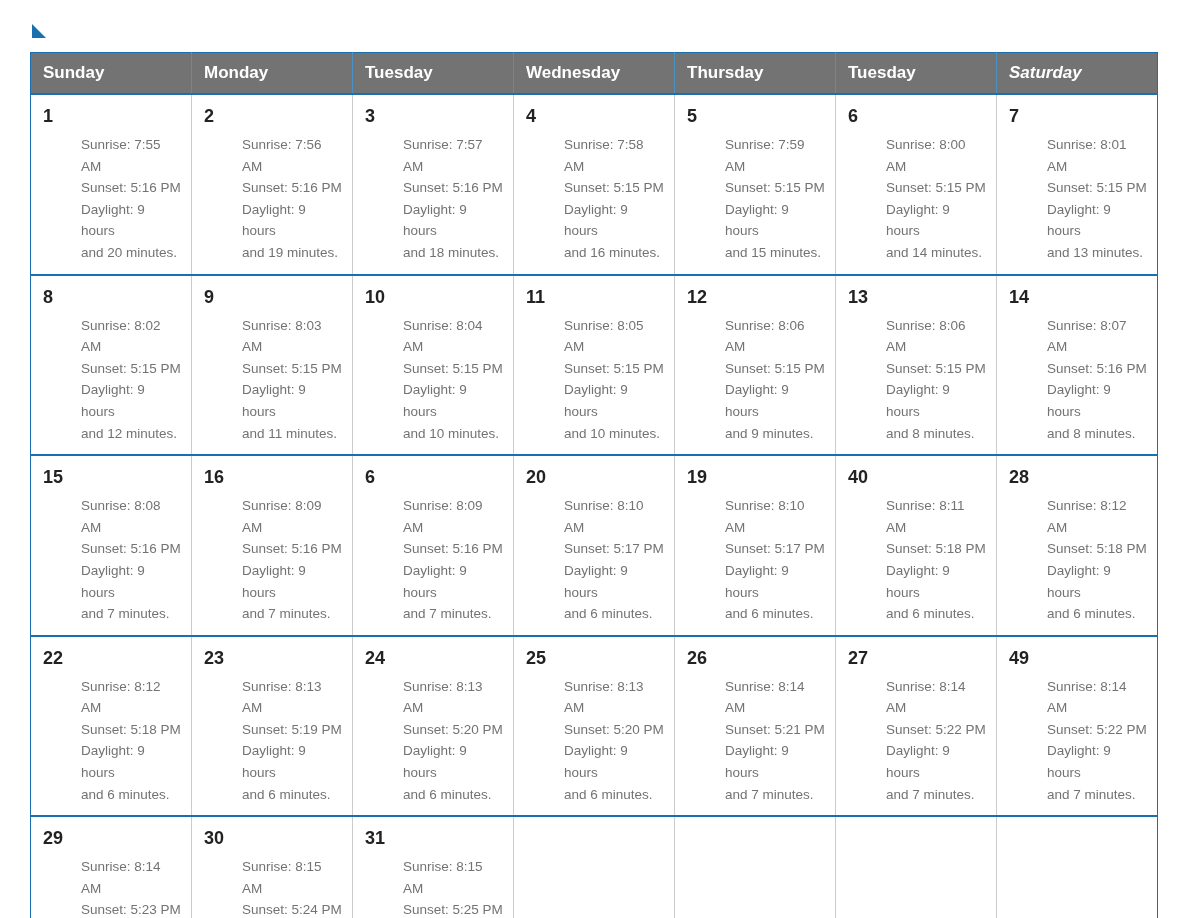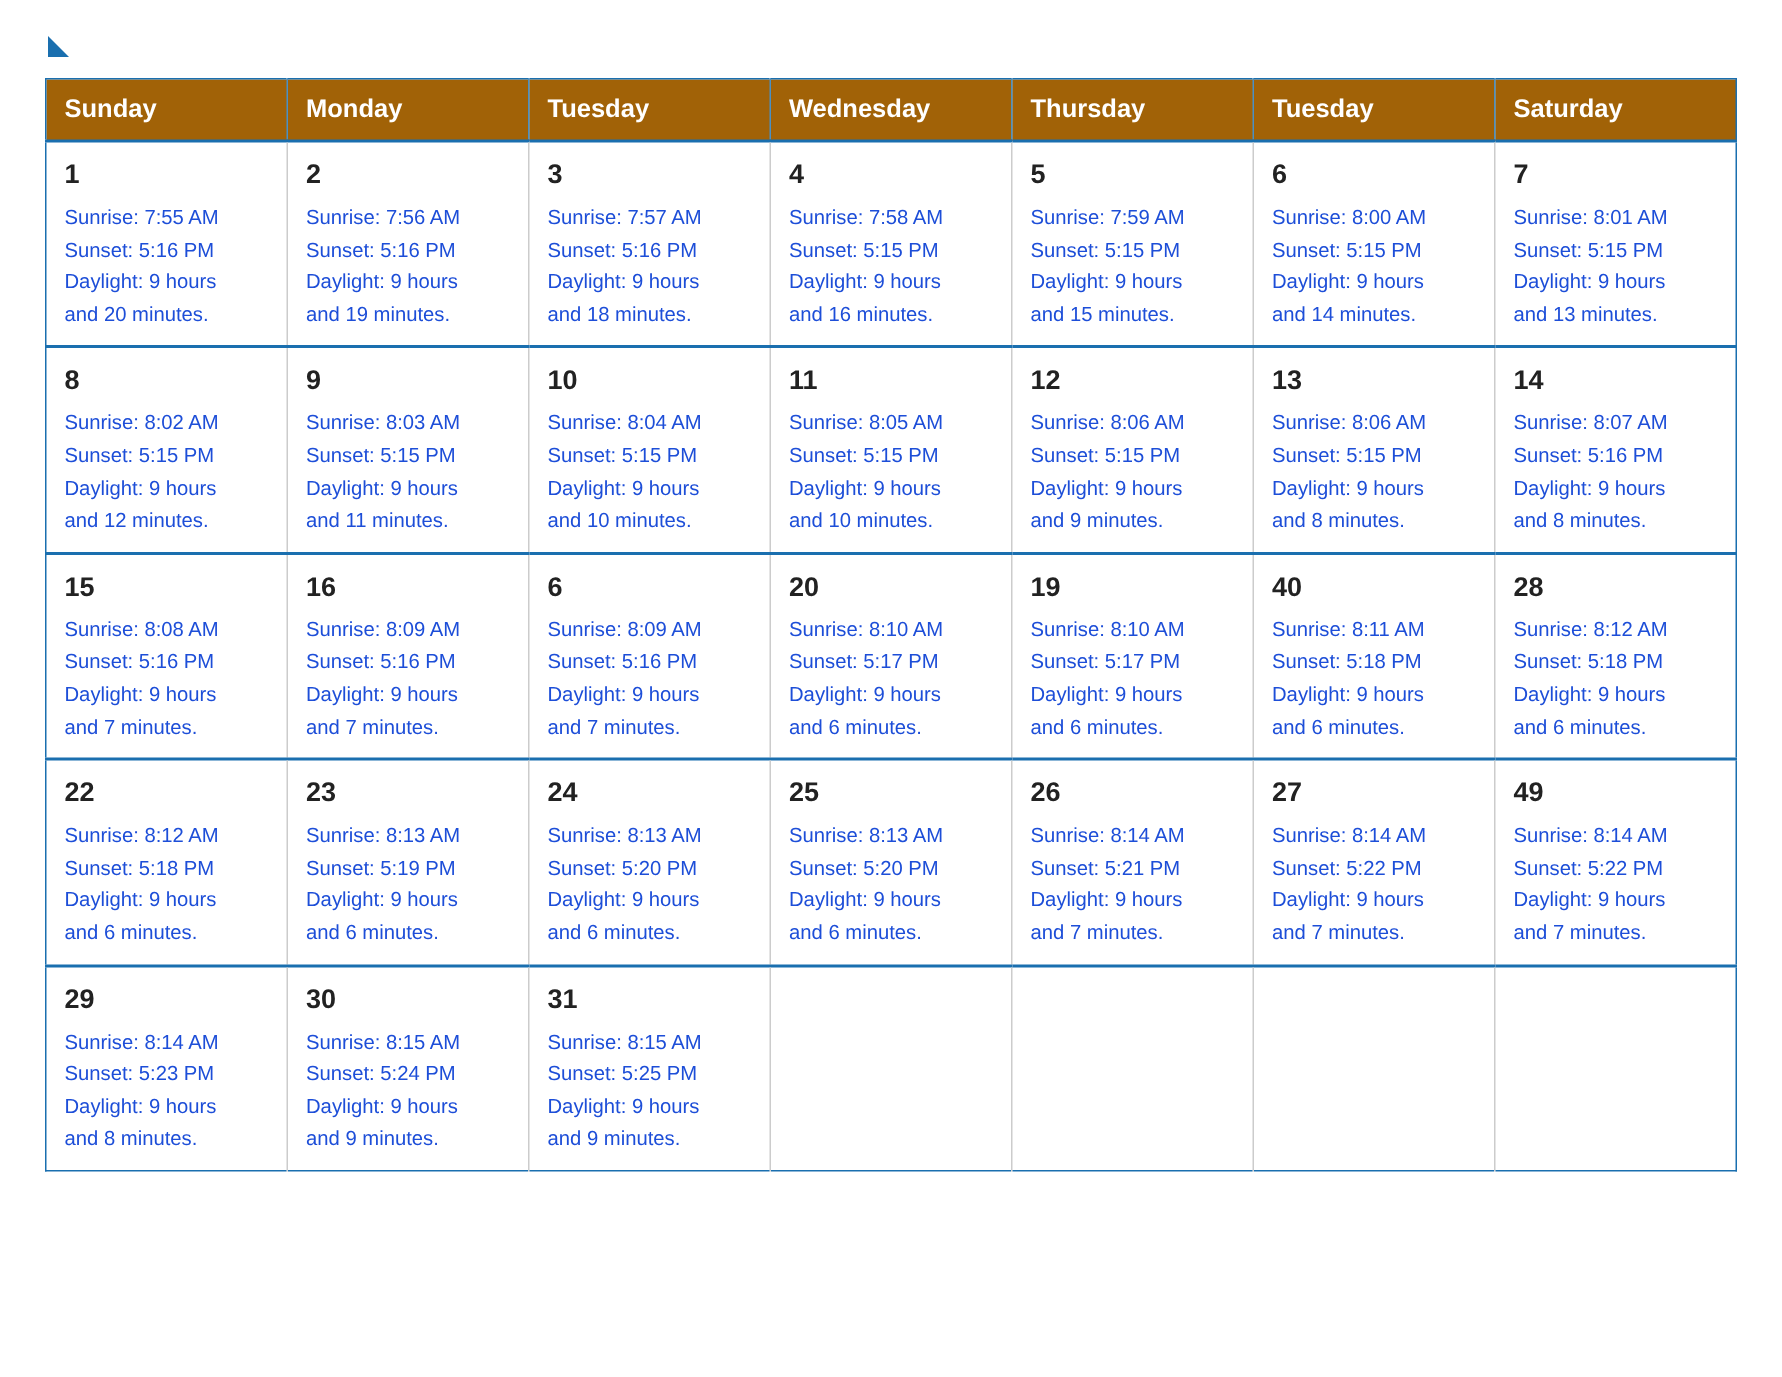--- a/index.html
+++ b/index.html
@@ -60,30 +60,31 @@
       font-size: 22px;
       color: #444;
       margin-top: 4px;
     }
     .calendar-table {
       width: 100%;
       border-collapse: collapse;
       border: 1.5px solid #1a6faf;
     }
     .calendar-table thead tr th {
-      background-color: #a16207;
+      background-color: #737373;
       color: #fff;
       font-size: 17px;
       font-weight: bold;
       padding: 10px 10px 10px 12px;
       text-align: left;
       border-right: 1px solid #4a90c4;
     }
     .calendar-table thead tr th:last-child {
       border-right: none;
+      font-style: italic;
     }
     .calendar-table tbody tr td {
       border-top: 2px solid #1a6faf;
       border-right: 1px solid #ccc;
       vertical-align: top;
       padding: 8px 10px 10px 12px;
       font-size: 13.5px;
       color: #222;
       line-height: 1.5;
       width: calc(100% / 7);
@@ -94,22 +95,23 @@
     }
     .day-number {
       font-size: 18px;
       font-weight: bold;
       color: #222;
       display: block;
       margin-bottom: 4px;
     }
     .day-info {
       font-size: 13.5px;
-      color: #1d4ed8;
+      color: #737373;
       line-height: 1.6;
+      margin-left: 38px;
     }
     .empty-cell {
       background: #fff;
     }
   </style>
 </head>
 <body>
 
 <div class="header">
   <div class="logo">

